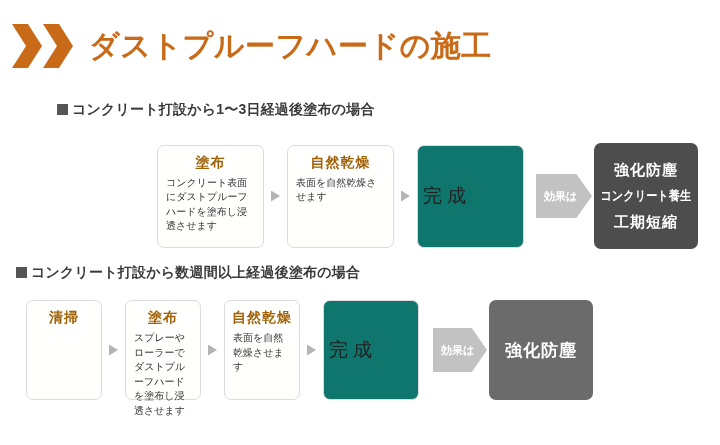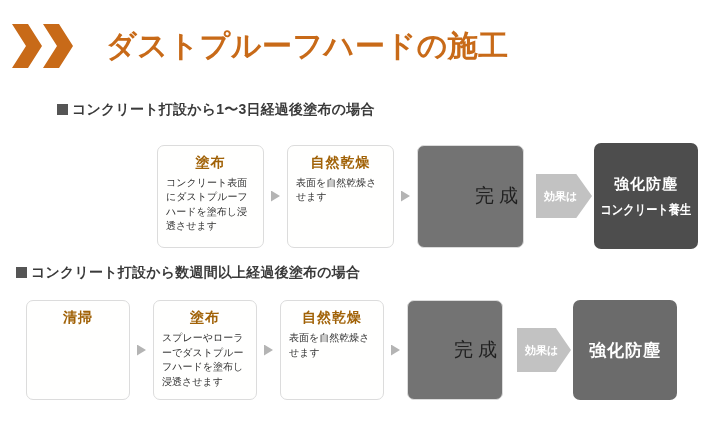--- a/index.html
+++ b/index.html
@@ -17,21 +17,20 @@
 
   
   .title-bar {
     position: absolute;
     left: 0;
     top: 18px;
     width: 640px;
     height: 56px;
     display: flex;
     align-items: center;
-    gap: 17px;
   }
   .chevrons {
     margin-left: 12px;
     display: flex;
     align-items: center;
     gap: 1px;
   }
   .chev {
     width: 30px;
     height: 44px;
@@ -81,21 +80,21 @@
     box-sizing: border-box;
     background: #fffffe;
     border: 1px solid #dcdcdc;
     border-radius: 7px;
     padding: 9px 8px 6px 8px;
     display: flex;
     flex-direction: column;
     align-items: center;
   }
   #row-1 .step-box { width: 107px; height: 103px; }
-  #row-2 .step-box { width: 104px;  height: 100px; }
+  #row-2 .step-box { width: 76px;  height: 100px; }
 
   .step-title {
     font-size: 14px;
     font-weight: bold;
     color: #a16207;
     letter-spacing: 1px;
     margin-bottom: 6px;
     line-height: 1.1;
     white-space: nowrap;
   }
@@ -104,26 +103,26 @@
     color: #333333;
     line-height: 1.45;
     text-align: left;
     width: 100%;
     letter-spacing: 0px;
   }
 
   
   .done-box {
     box-sizing: border-box;
-    background: #737373;
+    background: #0f766e;
     border: 1px solid #dcdcdc;
     border-radius: 7px;
     display: flex;
     align-items: center;
-    justify-content: flex-end;
+    justify-content: flex-start;
   }
   #row-1 .done-box { width: 107px; height: 103px; }
   #row-2 .done-box { width: 96px;  height: 100px; }
   .done-label {
     font-size: 19px;
     color: #1f1f1f;
     letter-spacing: 5px;
     text-indent: 5px;
     white-space: nowrap;
   }
@@ -234,20 +233,21 @@
     <div class="done-label">完成</div>
   </div>
 
   <div class="effect-arrow">
     <span class="effect-label">効果は</span>
   </div>
 
   <div class="result-box">
     <div class="result-line">強化防塵</div>
     <div class="result-line narrow">コンクリート養生</div>
+    <div class="result-line">工期短縮</div>
   </div>
 </div>
 
 <div class="section-head" id="head-2">
   <span class="sq"></span><span>コンクリート打設から数週間以上経過後塗布の場合</span>
 </div>
 
 <div class="flow-row" id="row-2">
 
   <div class="step-box">

